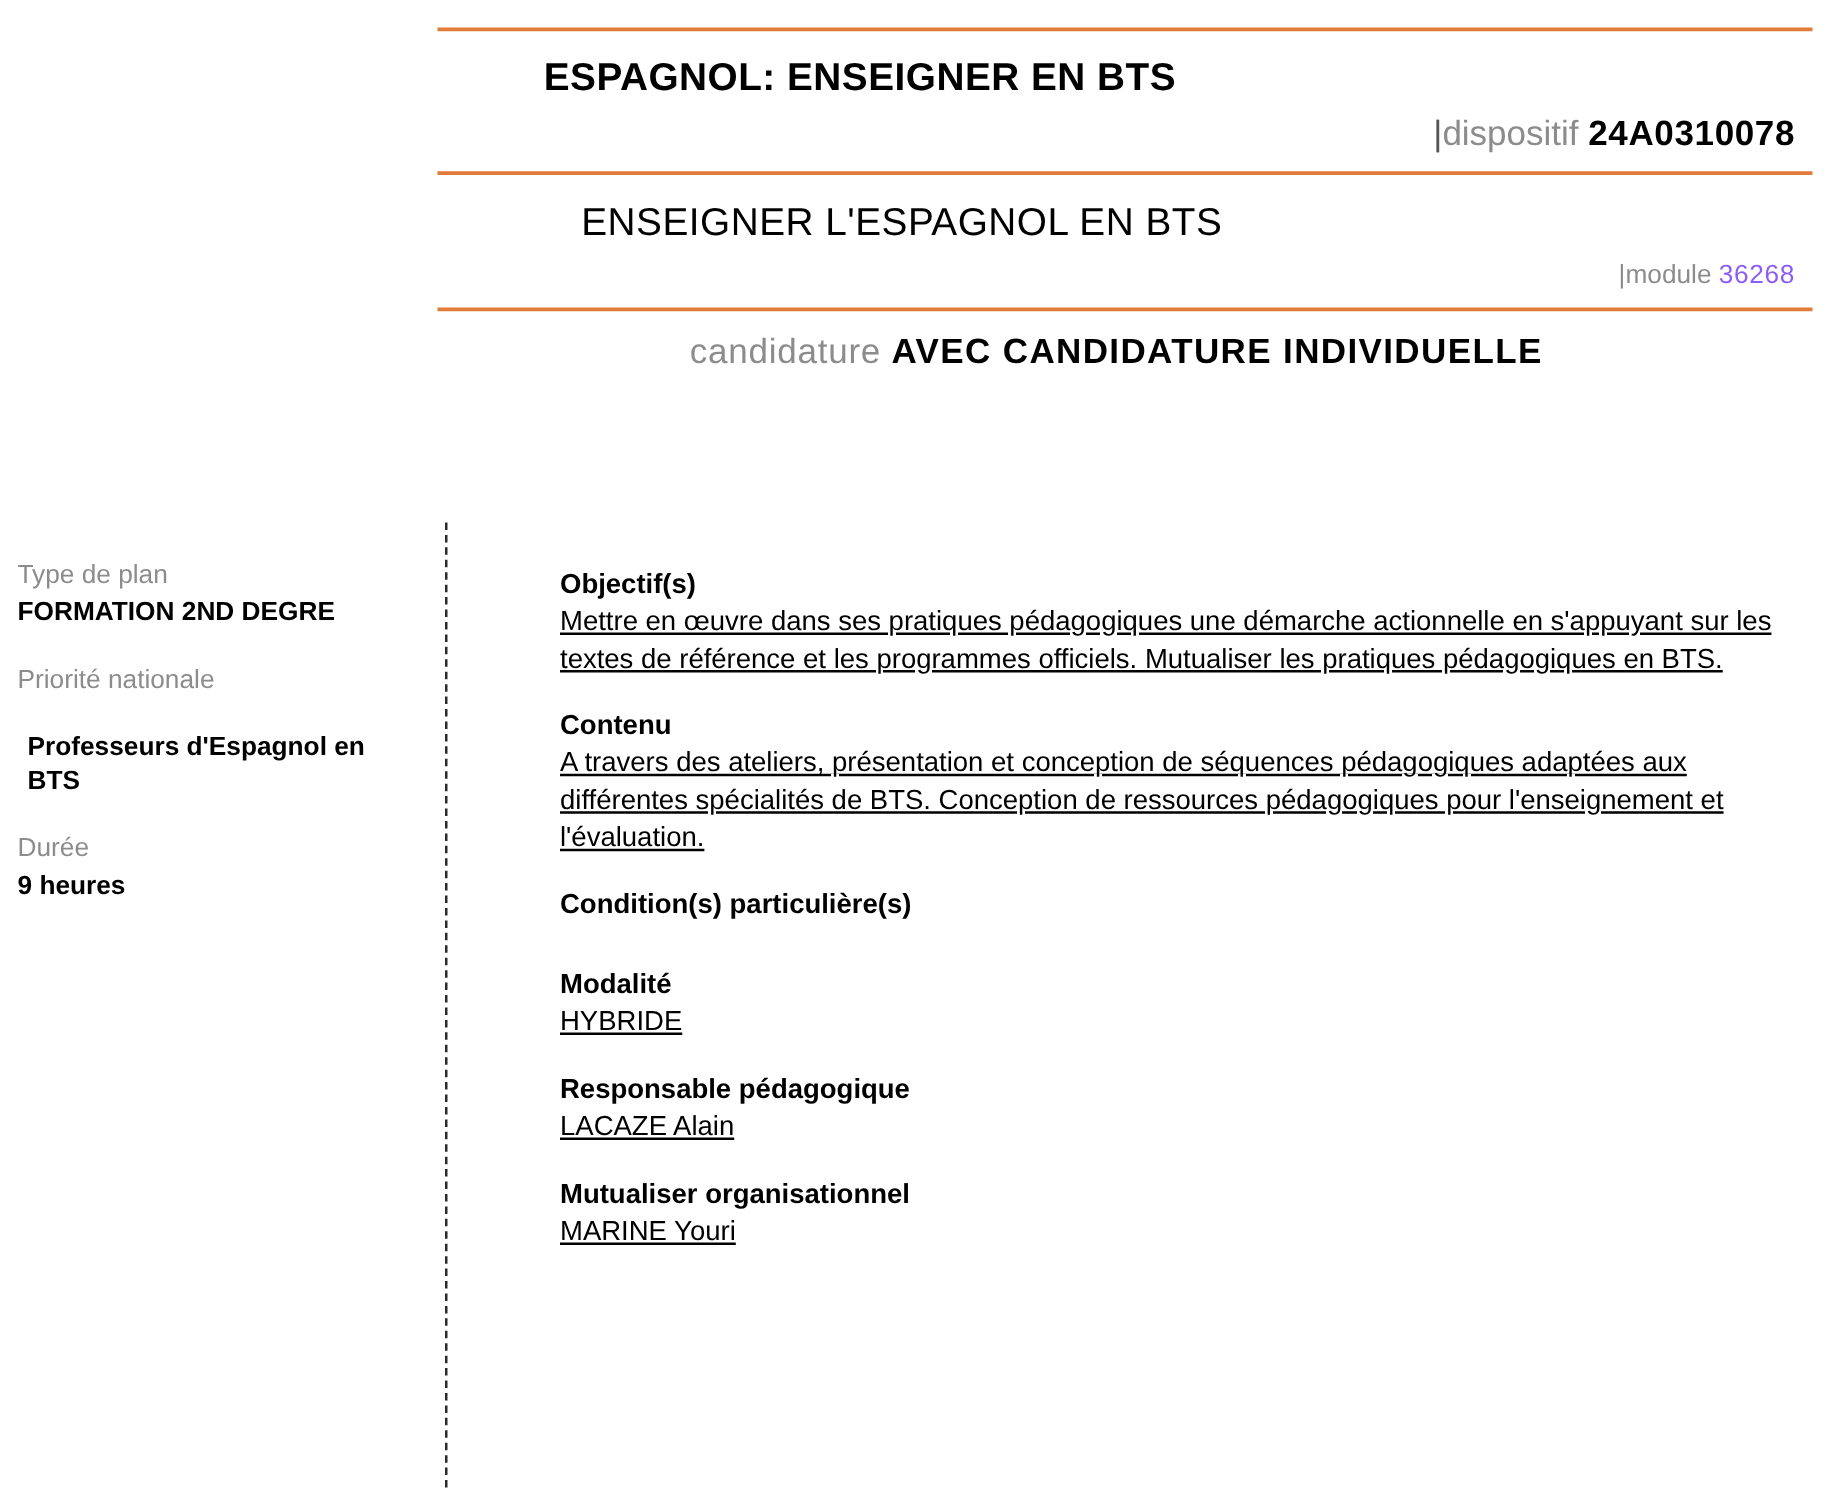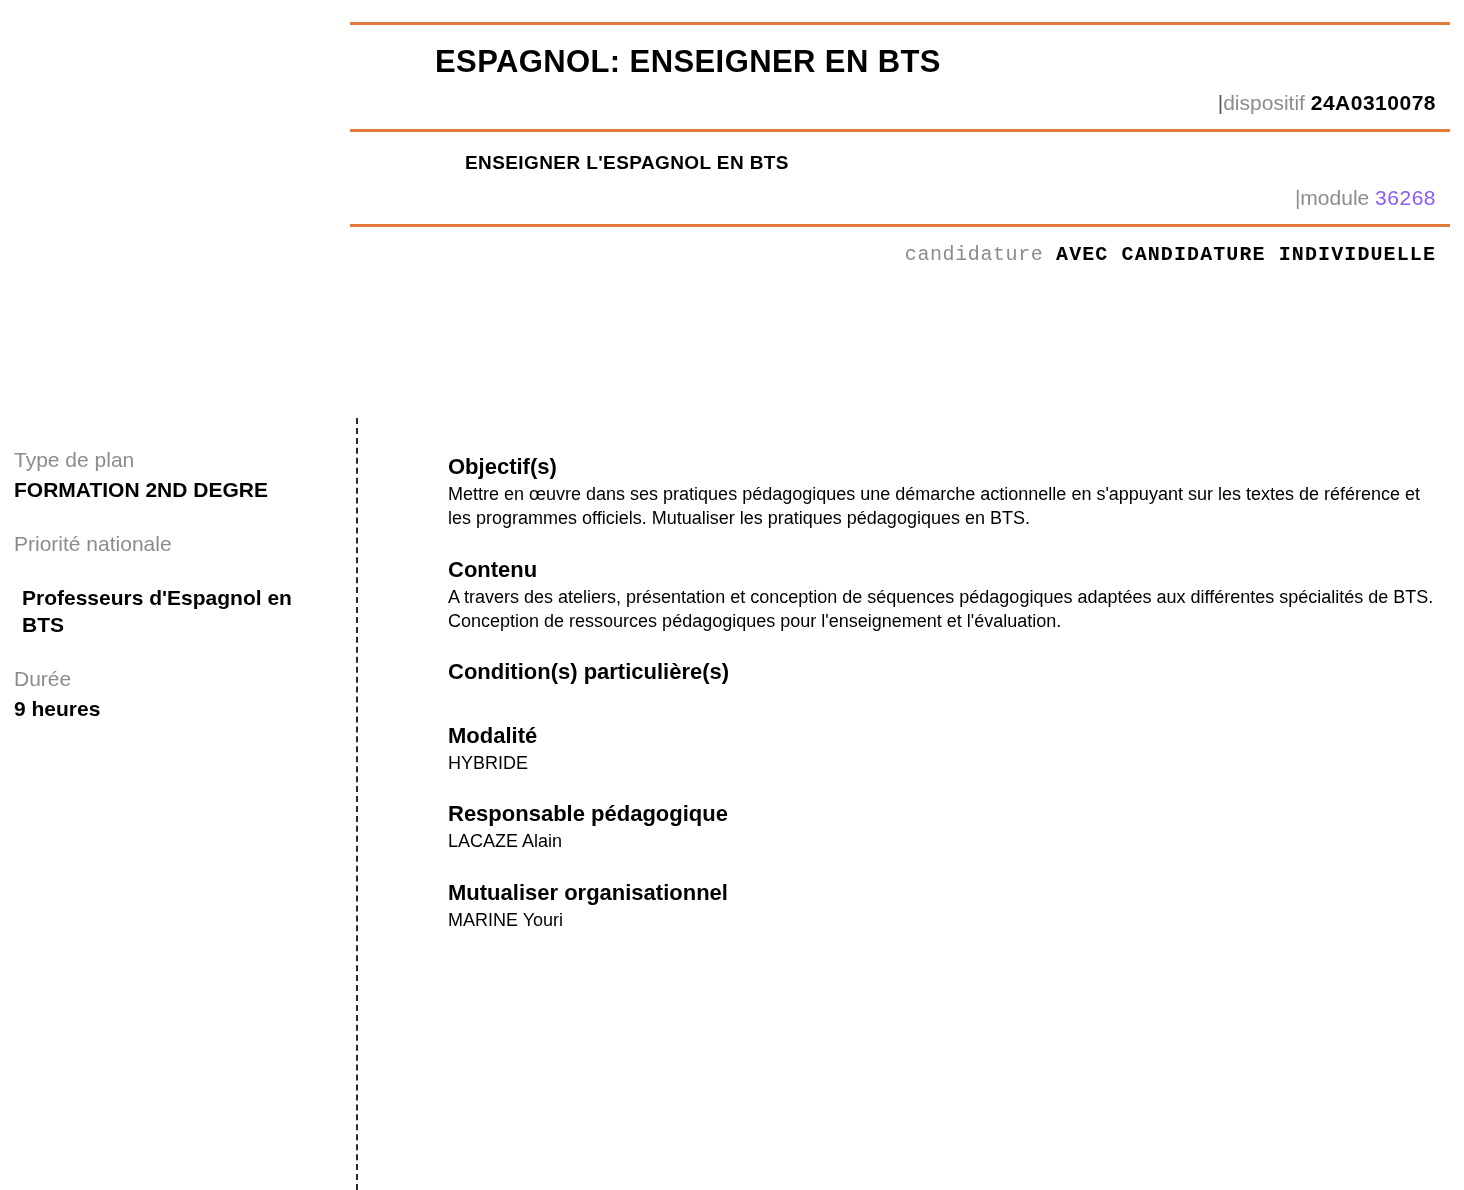--- a/index.html
+++ b/index.html
@@ -31,59 +31,58 @@
 
   .dispositif-title {
     font-size: 31px;
     font-weight: bold;
     letter-spacing: 0.4px;
     padding: 20px 0 0 85px;
     line-height: 1.1;
   }
   .dispositif-sub {
     text-align: right;
-    font-size: 21px;
+    font-size: 28px;
     padding: 12px 14px 14px 0;
     color: #8c8c8c;
   }
   .dispositif-sub .bar {
     color: #555;
     font-weight: normal;
   }
   .dispositif-sub .code {
     color: #000;
     font-weight: bold;
     letter-spacing: 0.5px;
   }
 
   .module-title {
-    font-size: 19px;
-    font-weight: bold;
+    font-size: 31px;
+    font-weight: normal;
     letter-spacing: 0.4px;
     padding: 20px 0 0 115px;
   }
   .module-sub {
     text-align: right;
     font-size: 21px;
     padding: 12px 14px 14px 0;
     color: #8c8c8c;
   }
   .module-sub .code {
     color: #8b5cf6;
     font-weight: normal;
     letter-spacing: 0.5px;
   }
 
   .candidature-line {
-    text-align: right;
-    font-size: 20px;
+    text-align: center;
+    font-size: 28px;
     padding: 16px 14px 0 0;
     color: #8c8c8c;
     letter-spacing: 0.6px;
-    font-family: Liberation Mono, monospace;
   }
   .candidature-line .value {
     color: #000;
     font-weight: bold;
     letter-spacing: 1.1px;
   }
 
   
   .body-area {
     position: absolute;
@@ -127,22 +126,23 @@
     top: 36px;
     width: 1000px;
   }
   .sec { margin-bottom: 26px; }
   .sec-title {
     font-size: 22px;
     font-weight: bold;
     margin-bottom: 2px;
   }
   .sec-body {
-    font-size: 18px;
+    font-size: 22px;
     line-height: 1.35;
+    text-decoration: underline;
   }
   .sec.empty .sec-title { margin-bottom: 0; }
   .spacer-12 { height: 12px; }
 </style>
 </head>
 <body>
 
 <div class="header">
 
   <div class="rule"></div>

